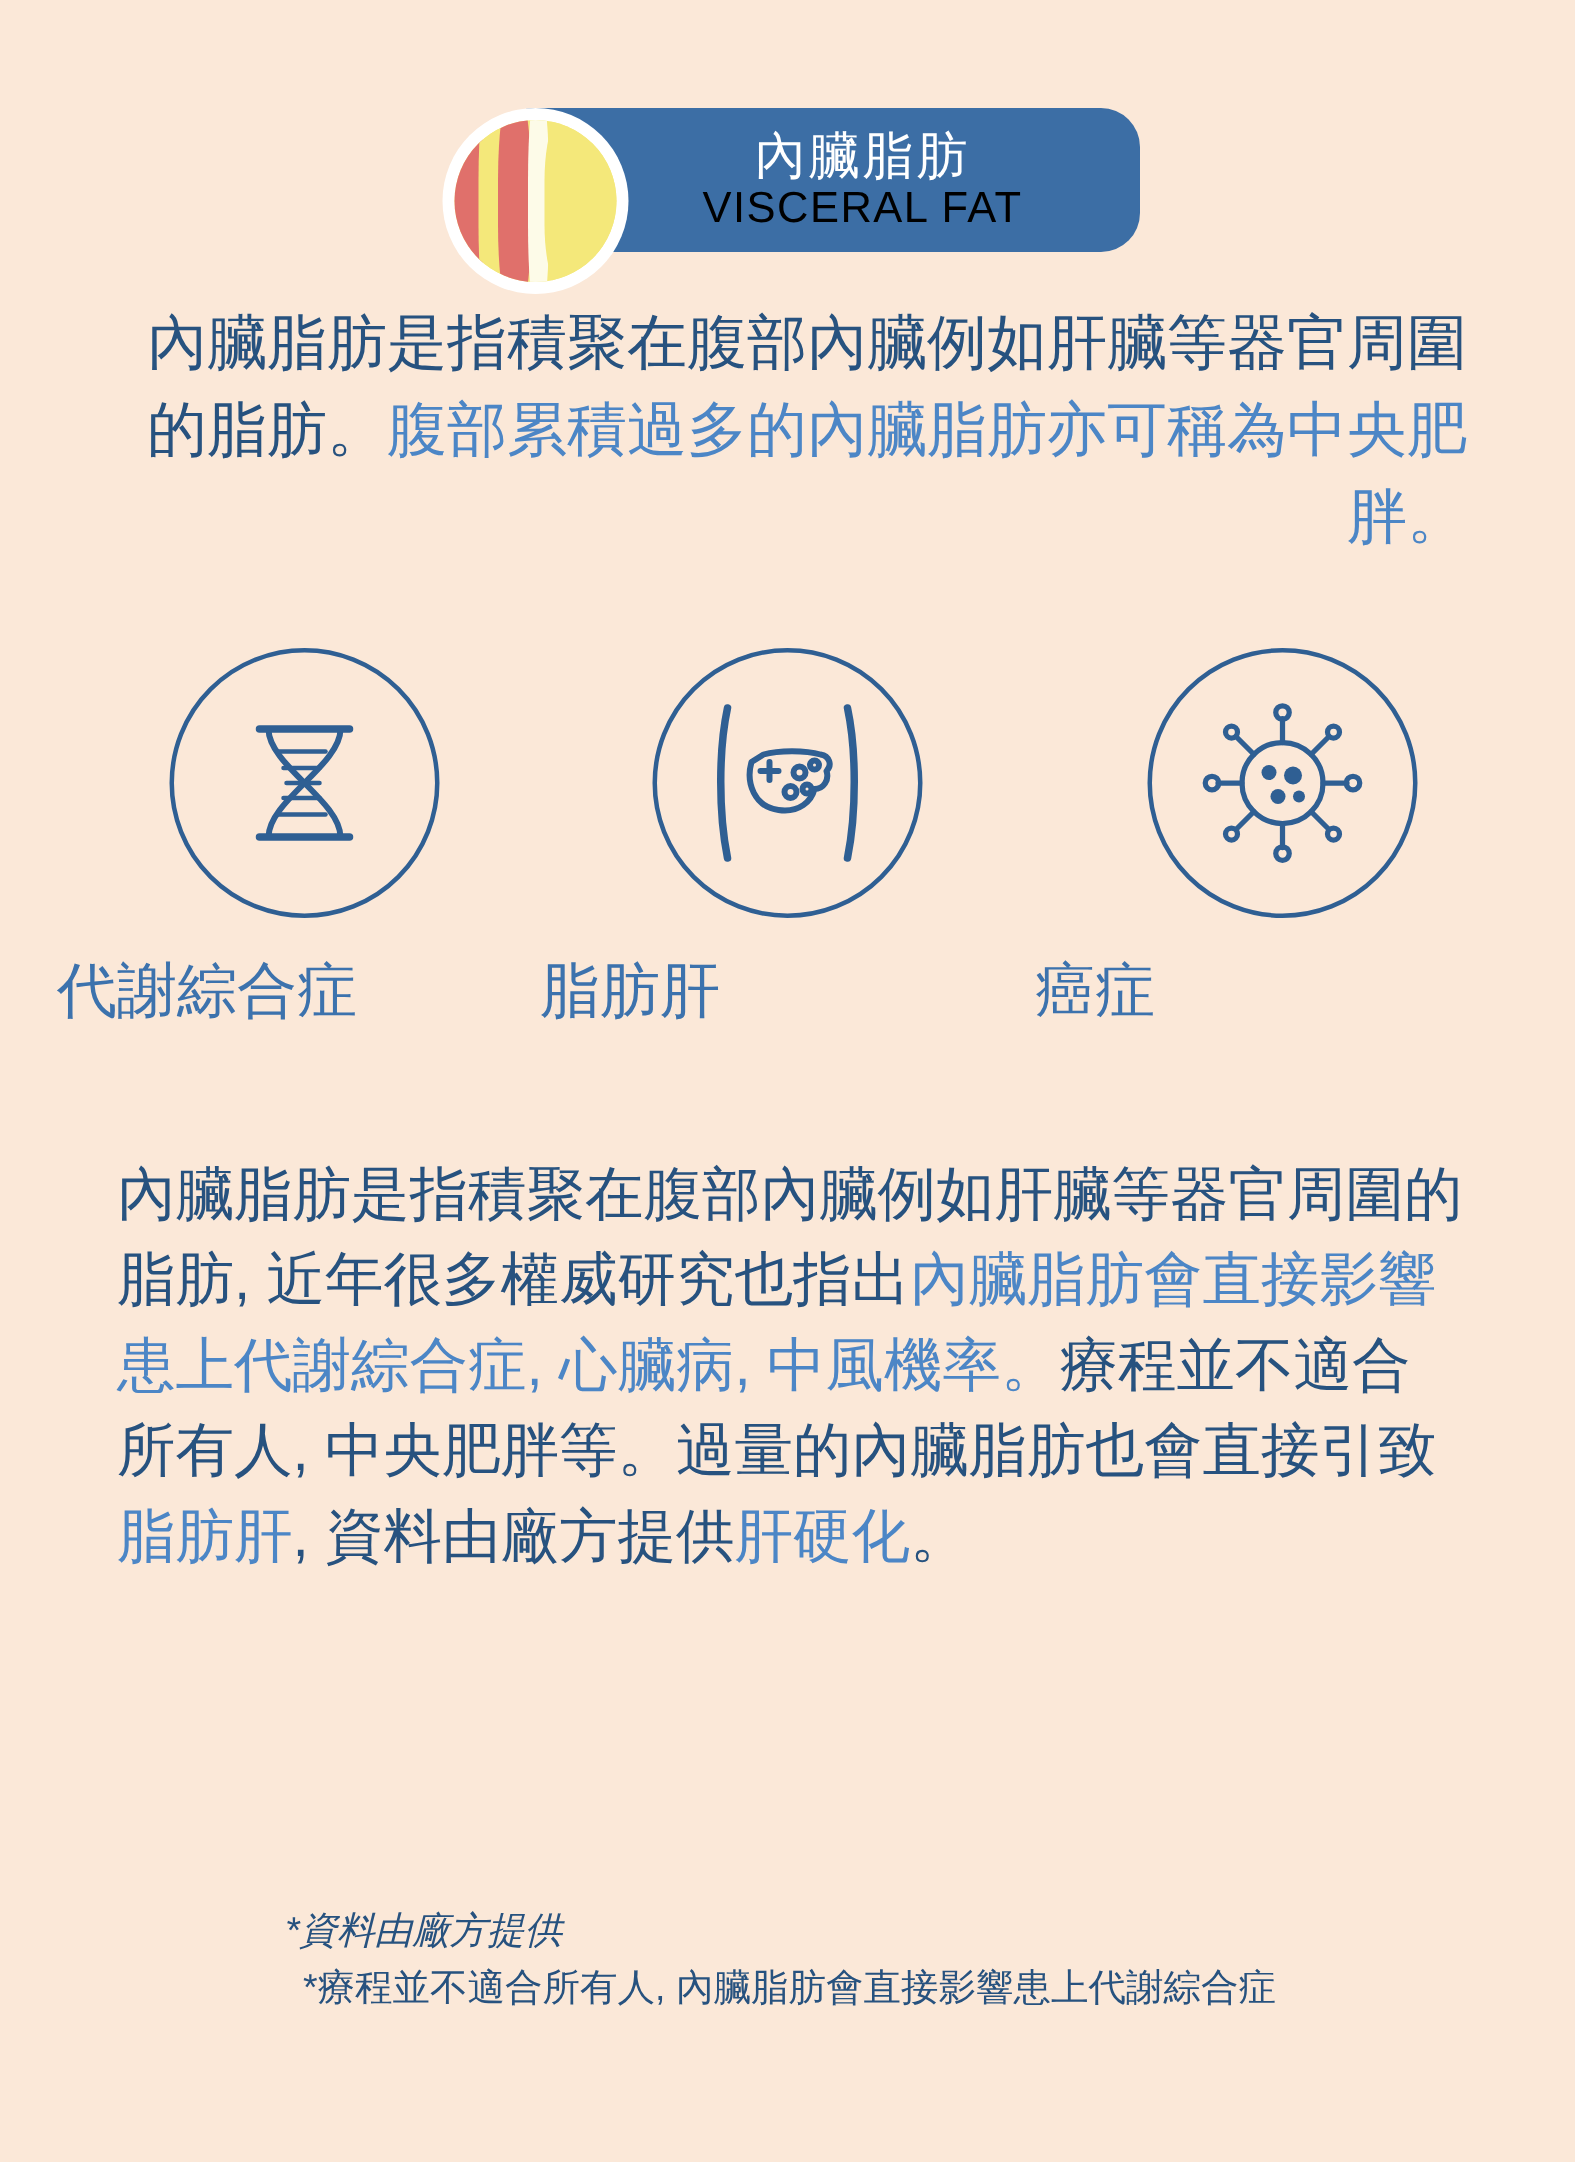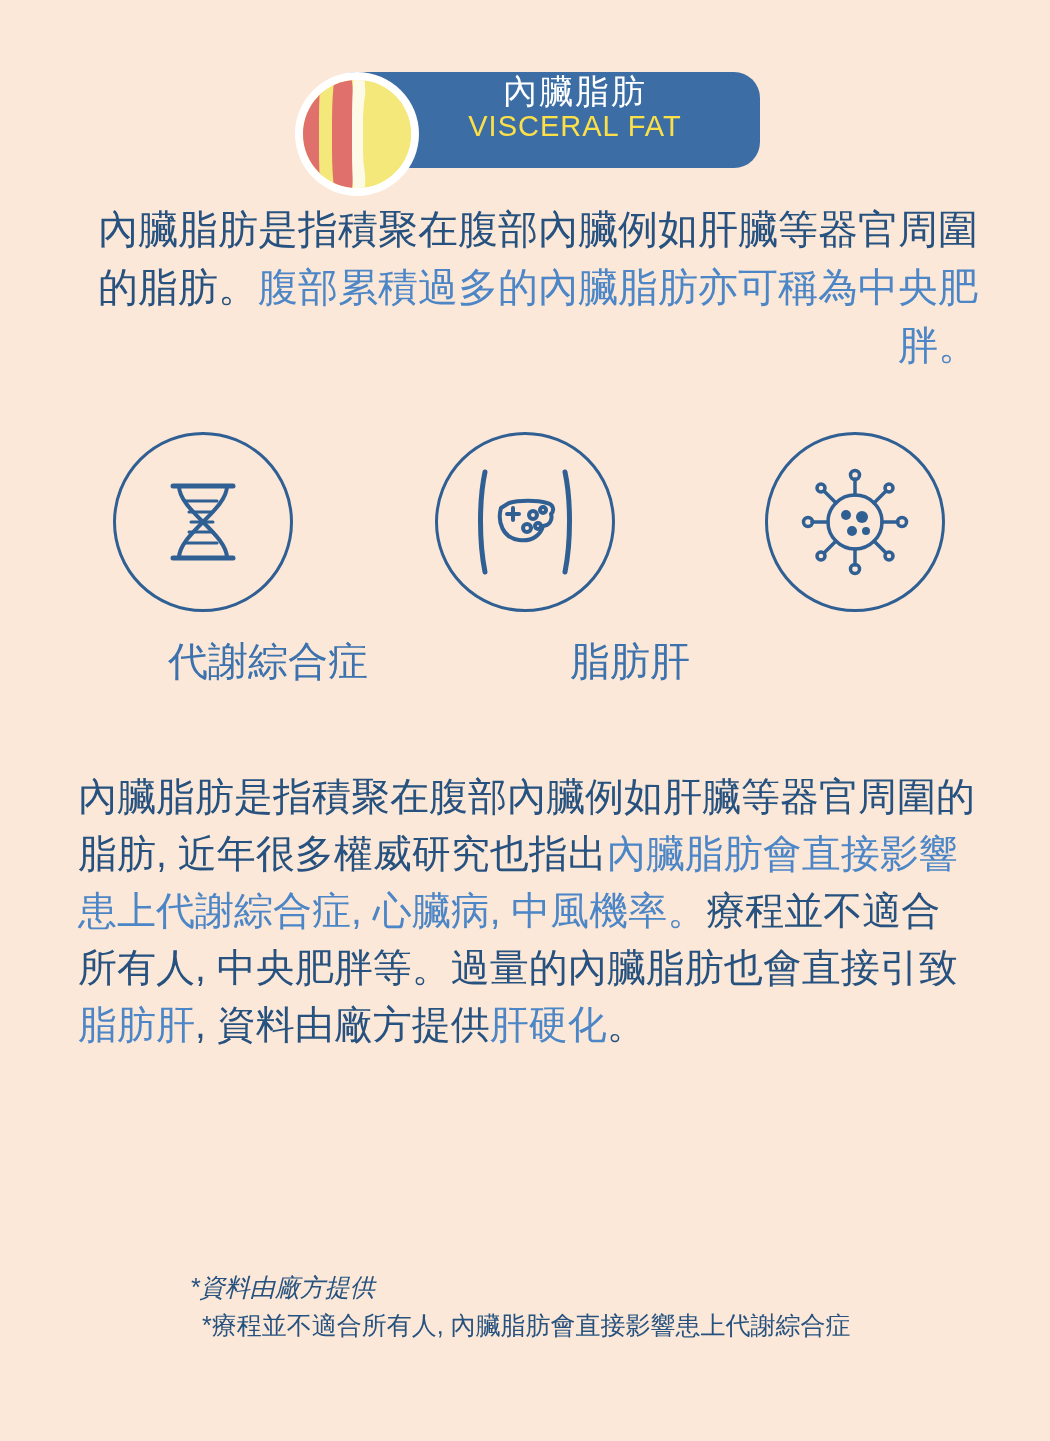--- a/index.html
+++ b/index.html
@@ -28,32 +28,33 @@
     position: absolute;
     left: 330px;
     top: 36px;
     width: 430px;
     height: 96px;
     background: #3c6ea5;
     border-radius: 26px;
     display: flex;
     flex-direction: column;
     align-items: center;
+    justify-content: center;
     box-sizing: border-box;
     padding-left: 60px;
   }
   .header-title-cn {
     color: #ffffff;
     font-size: 34px;
     line-height: 38px;
     letter-spacing: 2px;
     font-weight: 400;
   }
   .header-title-en {
-    color: #fde047;
+    color: #000000;
     font-size: 29px;
     line-height: 32px;
     letter-spacing: 1px;
     font-weight: 400;
   }
   .header-badge {
     position: absolute;
     left: 295px;
     top: 36px;
     width: 124px;
@@ -107,21 +108,21 @@
   .icons {
     position: absolute;
     top: 432px;
     left: 0;
     width: 100%;
     height: 290px;
   }
   .icon-item {
     position: absolute;
     width: 330px;
-    text-align: right;
+    text-align: left;
   }
   .icon-1 { left: 38px; }
   .icon-2 { left: 360px; }
   .icon-3 { left: 690px; }
   .icon-circle {
     width: 180px;
     height: 180px;
     border-radius: 50%;
     border: 3px solid #2f5f93;
     margin: 0 auto;
@@ -238,20 +239,21 @@
             <circle cx="31" cy="31" r="4"></circle>
           <path d="M84 46 L96 34"></path>
             <circle cx="99" cy="31" r="4"></circle>
           <path d="M46 84 L34 96"></path>
             <circle cx="31" cy="99" r="4"></circle>
           <path d="M84 84 L96 96"></path>
             <circle cx="99" cy="99" r="4"></circle>
         </g>
       </svg>
     </div>
+    <div class="icon-label">癌症</div>
   </div>
 
 </div>
 
 <div class="para para-2">
   <span class="txt-dark">內臟脂肪是指積聚在腹部內臟例如肝臟等器官周圍的脂肪, 近年很多權威研究也指出</span><span class="txt-blue">內臟脂肪會直接影響患上代謝綜合症, 心臟病, 中風機率。</span><span class="txt-dark">療程並不適合所有人, 中央肥胖等。過量的內臟脂肪也會直接引致</span><span class="txt-blue">脂肪肝</span><span class="txt-dark">, 資料由廠方提供</span><span class="txt-blue">肝硬化</span><span class="txt-dark">。</span>
 </div>
 
 <div class="footnotes">
   <div class="fn-1">*資料由廠方提供</div>

